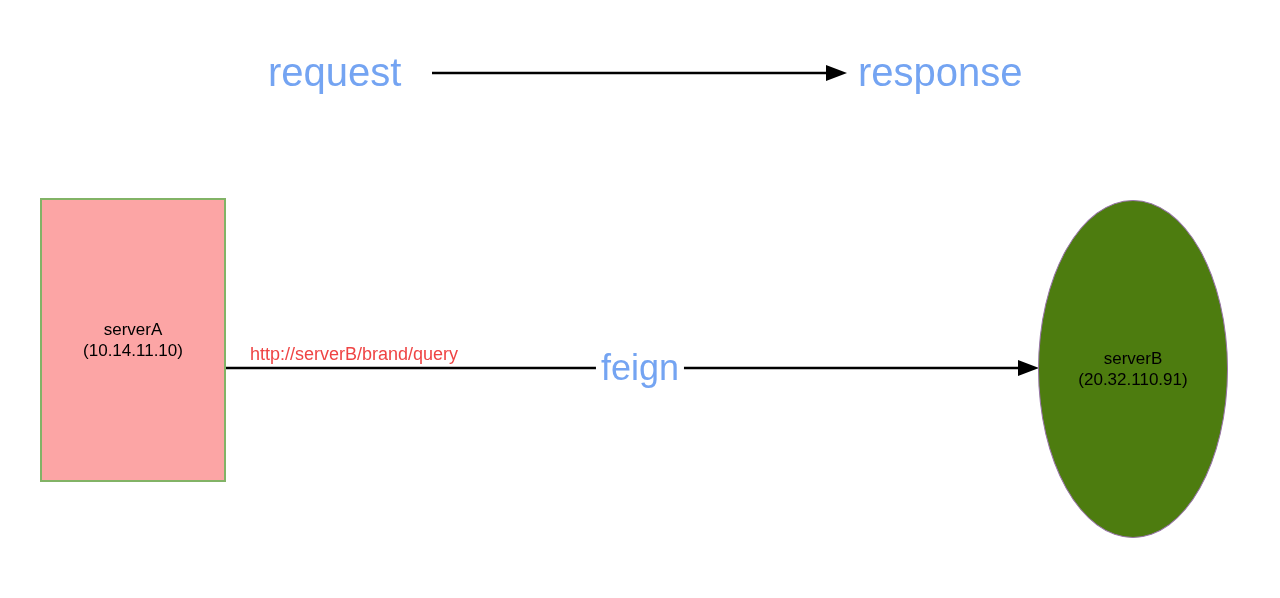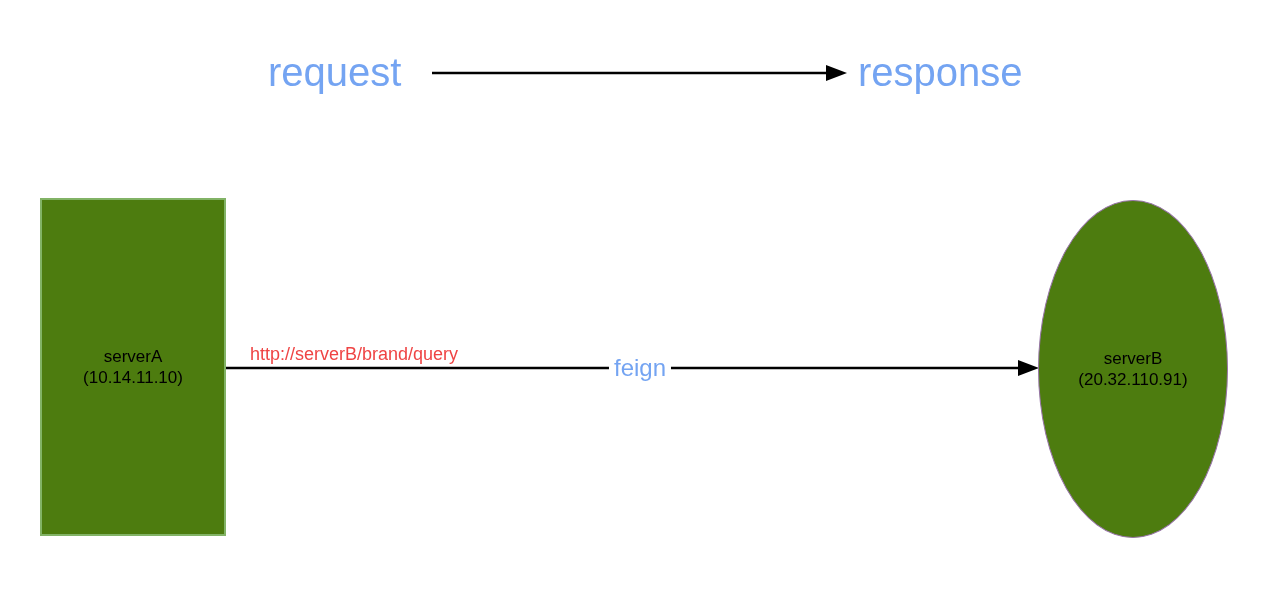--- a/index.html
+++ b/index.html
@@ -34,22 +34,22 @@
     display: flex;
     align-items: center;
     justify-content: center;
     text-align: center;
     box-sizing: border-box;
   }
   .node-a {
     left: 40px;
     top: 198px;
     width: 186px;
-    height: 338px;
-    background: #4d7c0f;
+    height: 284px;
+    background: #fca5a5;
     border: 2px solid #82b366;
   }
   .node-b {
     left: 1038px;
     top: 200px;
     width: 190px;
     height: 338px;
     background: #4d7c0f;
     border: 1.5px solid #9673a6;
     border-radius: 50%;
@@ -67,21 +67,21 @@
     line-height: 29px;
     color: #ef4444;
     white-space: nowrap;
     margin-top: 12px;
   }
   .feign-label {
     position: absolute;
     left: 640px;
     top: 368px;
     transform: translate(-50%, -50%);
-    font-size: 24px;
+    font-size: 36px;
     line-height: 40px;
     color: #74a4f2;
     background: #ffffff;
     padding: 0 5px;
     white-space: nowrap;
   }
 </style>
 </head>
 <body>
 

